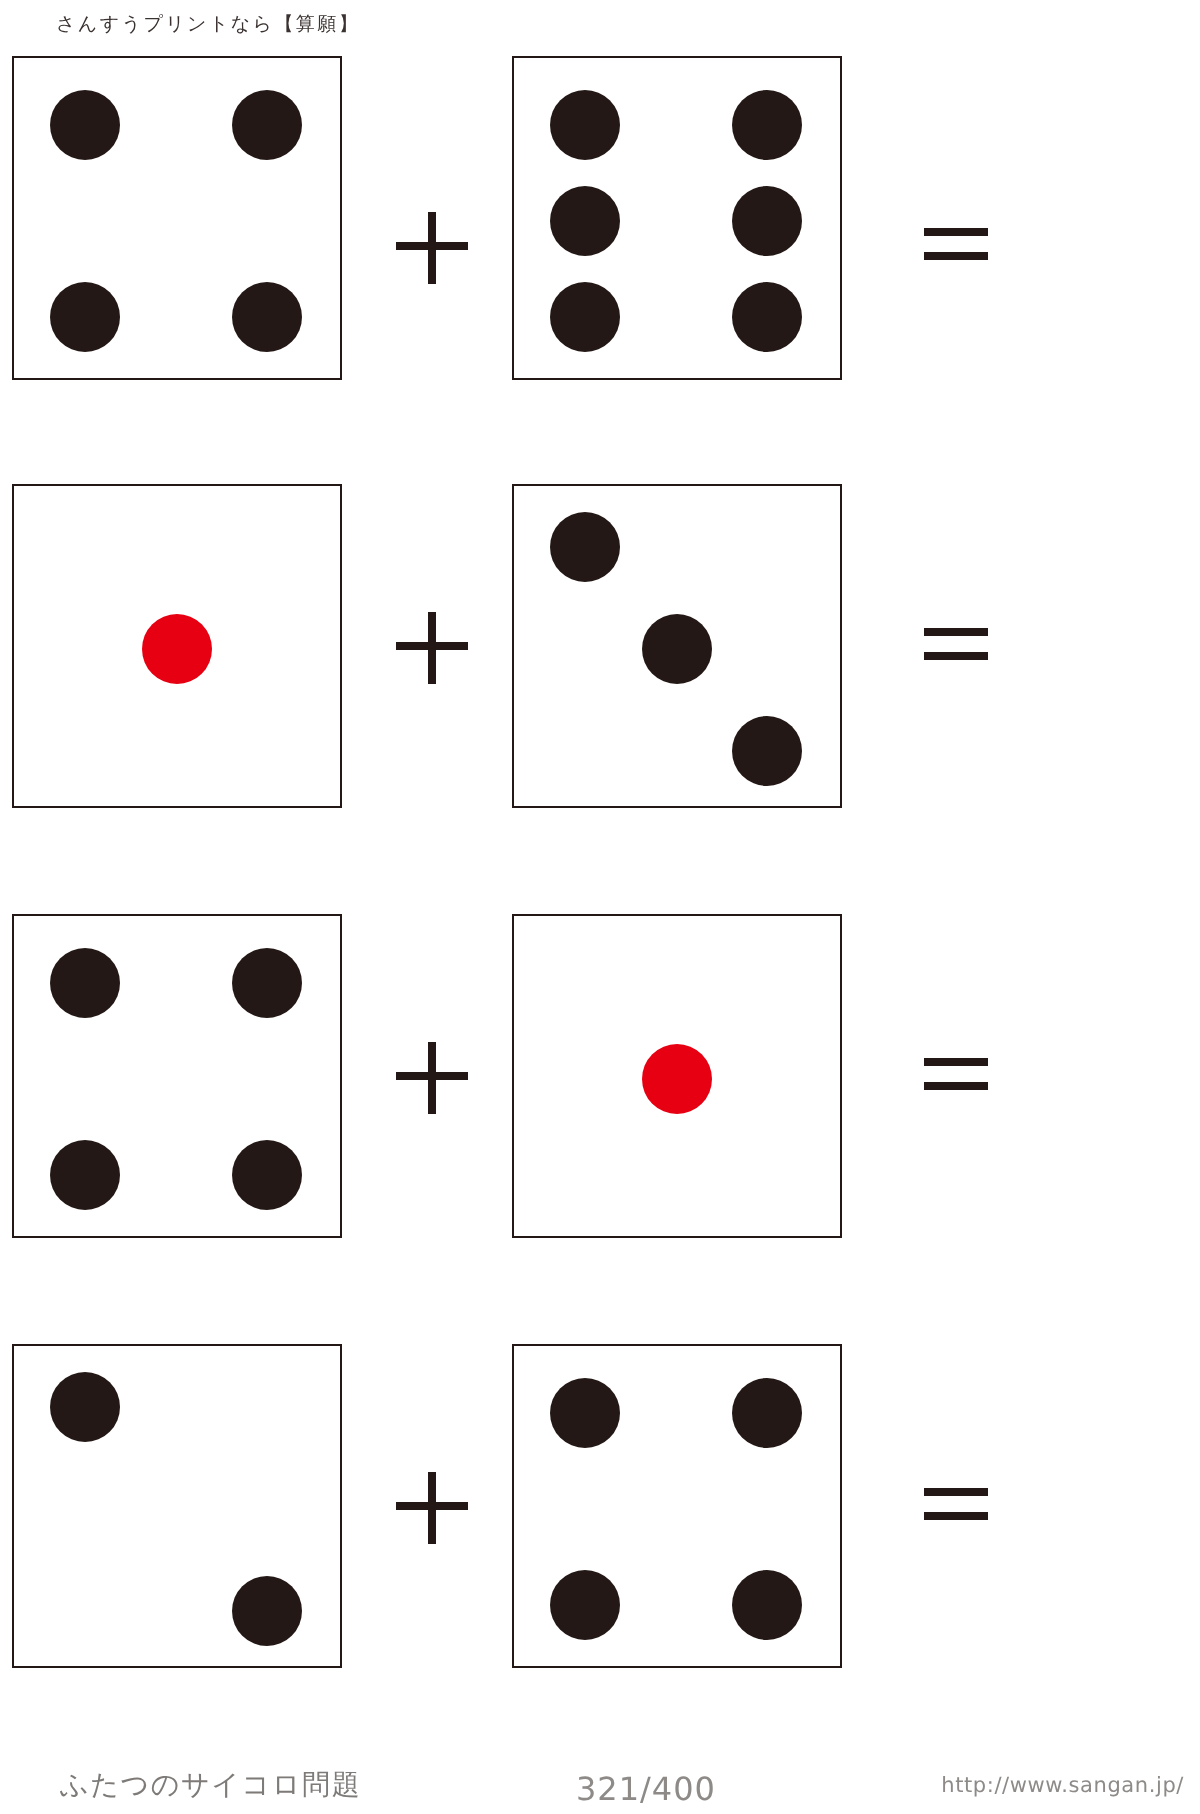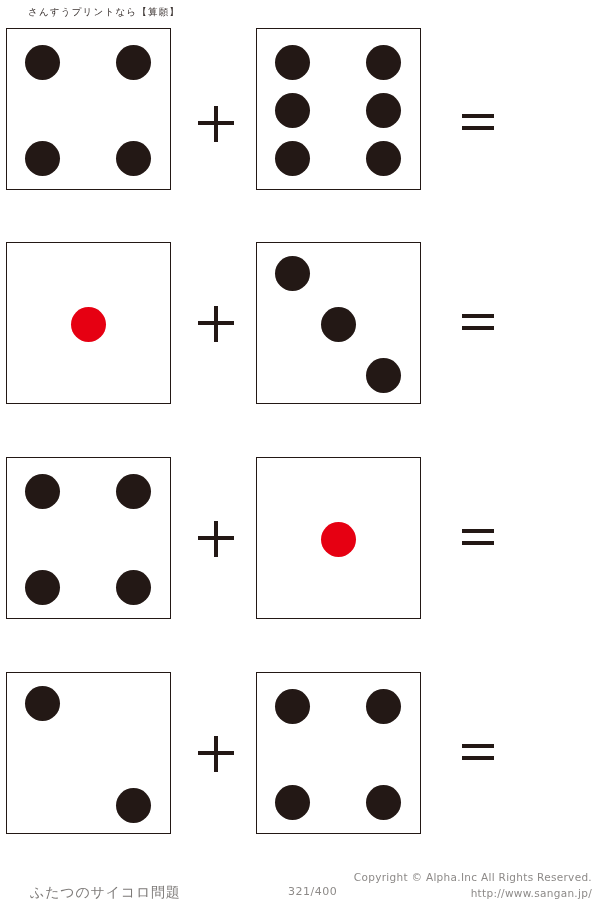--- a/index.html
+++ b/index.html
@@ -149,21 +149,21 @@
     top: 24px;
     font-size: 14px;
     letter-spacing: 0.8px;
     color: #7d7a78;
     white-space: nowrap;
   }
   .footer-page {
     position: absolute;
     left: 288px;
     top: 25px;
-    font-size: 11px;
+    font-size: 16px;
     letter-spacing: 0.5px;
     color: #8d8a88;
     white-space: nowrap;
   }
   .footer-copyright {
     position: absolute;
     right: 8px;
     top: 11px;
     font-size: 10.5px;
     letter-spacing: 0.3px;
@@ -272,15 +272,14 @@
       <span class="bar-h top"></span>
       <span class="bar-h bottom"></span>
     </div>
   </div>
 
 </div>
 
 <div class="footer">
   <div class="footer-title">ふたつのサイコロ問題</div>
   <div class="footer-page">321/400</div>
-  <div class="footer-copyright">Copyright ©  Alpha.Inc All Rights Reserved.</div>
   <div class="footer-url">http://www.sangan.jp/</div>
 </div>
 
 </body></html>

